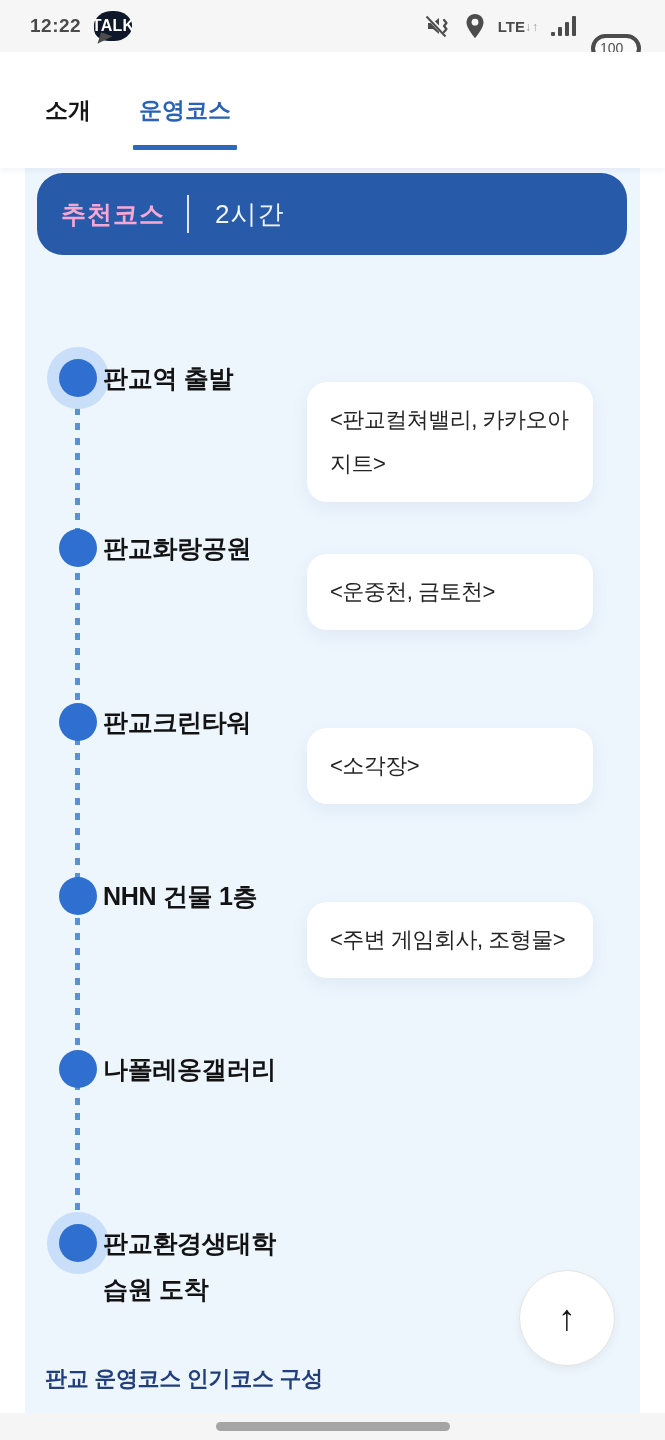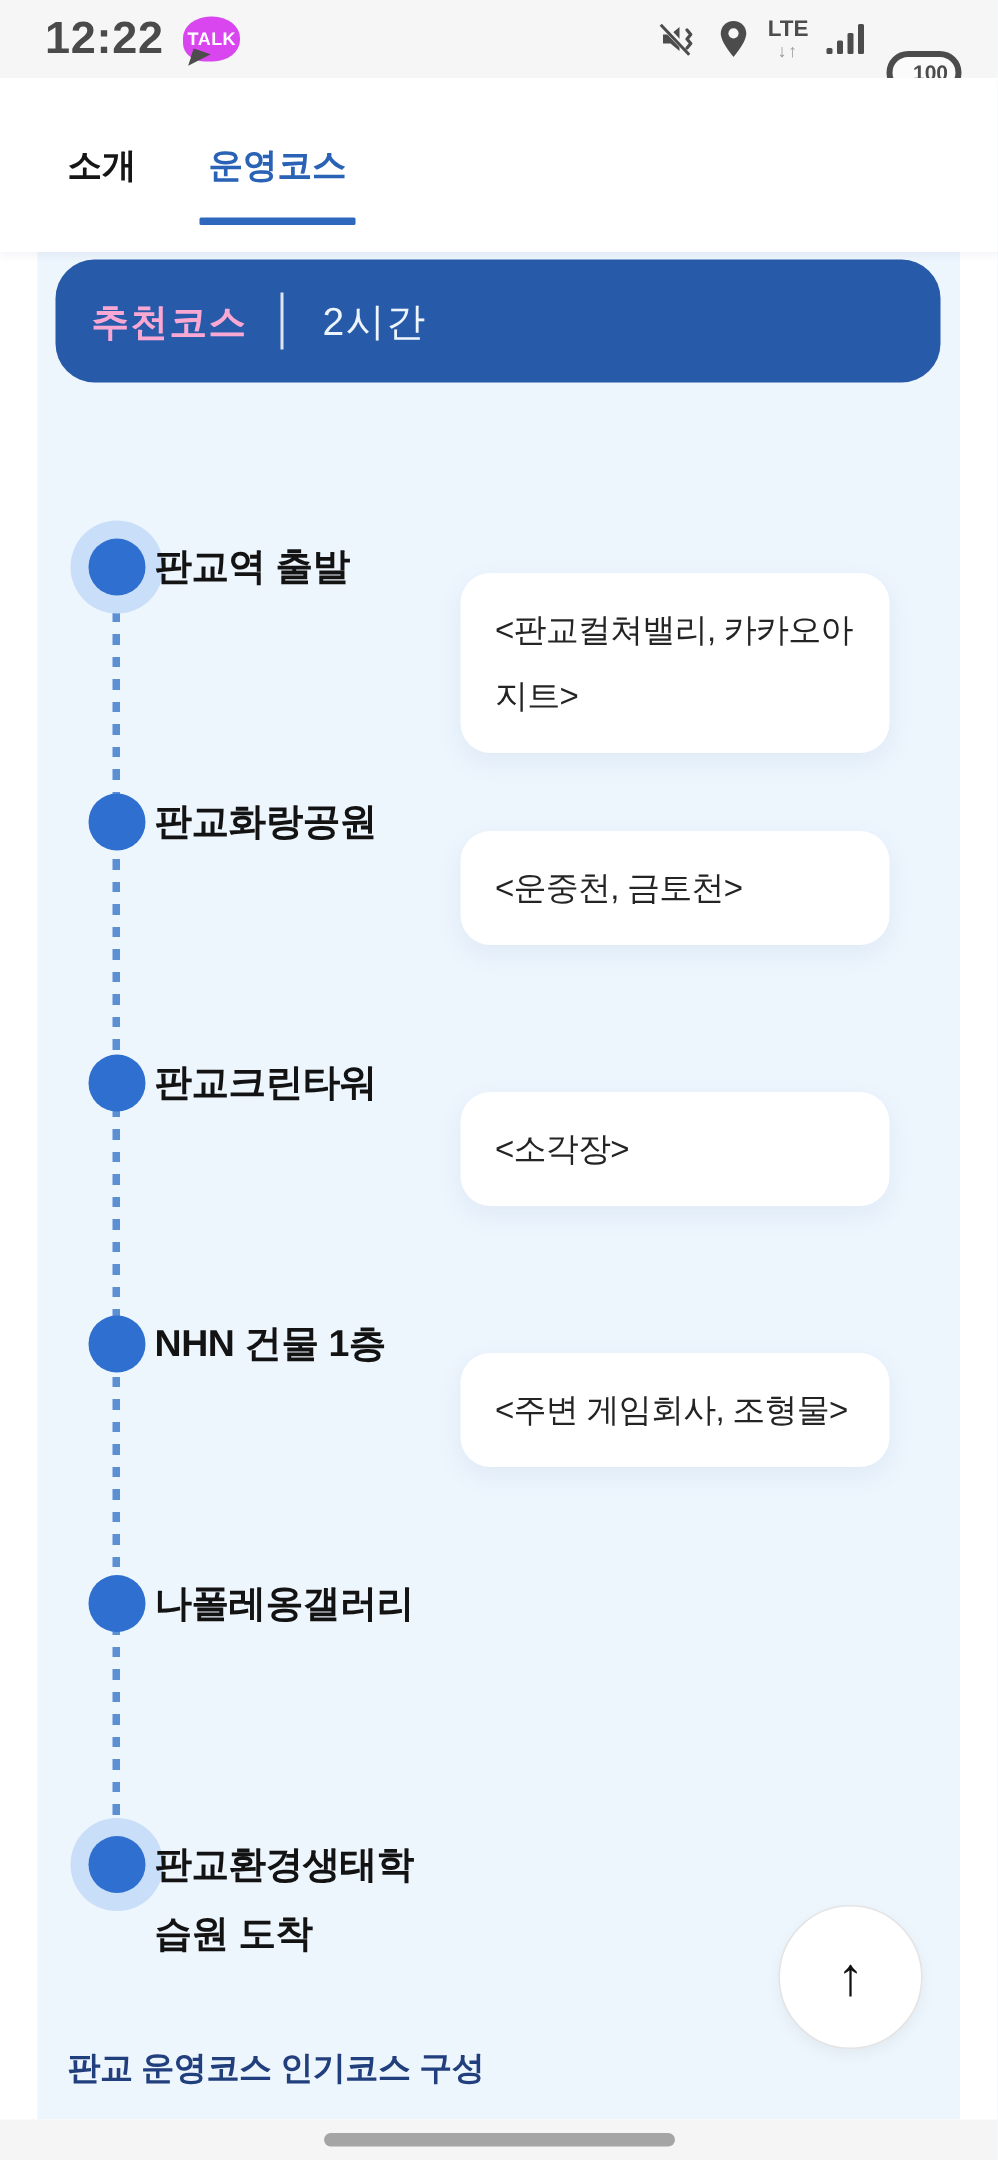--- a/index.html
+++ b/index.html
@@ -8,40 +8,40 @@
     background:#ffffff;
     font-family:"Liberation Sans", sans-serif;
   }
   
   .status-bar{
     position:absolute;top:0;left:0;width:665px;height:52px;
     background:#f6f6f7;display:flex;align-items:center;justify-content:space-between;
     padding:0 24px 0 30px;box-sizing:border-box;
   }
   .sb-left{display:flex;align-items:center;gap:13px;}
-  .sb-time{font-size:30px;font-weight:700;color:#4a4a4a;letter-spacing:.5px;}
+  .sb-time{font-size:19px;font-weight:700;color:#4a4a4a;letter-spacing:.5px;}
   .talk-badge{
-    position:relative;width:38px;height:30px;background:#d946ef;border-radius:48% 48% 48% 40%;
-    color:#fff;font-size:12px;font-weight:700;display:flex;align-items:center;justify-content:center;
+    position:relative;width:38px;height:30px;background:#0f172a;border-radius:48% 48% 48% 40%;
+    color:#fff;font-size:16px;font-weight:700;display:flex;align-items:center;justify-content:center;
     letter-spacing:.3px;
   }
   .talk-badge::after{
     content:"";position:absolute;left:5px;bottom:-5px;width:0;height:0;
     border:6px solid transparent;border-top-color:#4d4d4d;border-left-color:#4d4d4d;
     transform:rotate(18deg);
   }
   .sb-right{display:flex;align-items:center;gap:11px;}
   .sb-icon{display:block;}
-  .lte-wrap{display:flex;flex-direction:column;align-items:center;line-height:1;}
+  .lte-wrap{display:flex;flex-direction:row;align-items:center;line-height:1;}
   .lte-text{font-size:15px;font-weight:700;color:#4c4c4c;}
   .lte-arrows{font-size:12px;color:#9b9b9b;margin-top:1px;letter-spacing:1px;}
   .battery-pill{
     min-width:50px;height:29px;border:4px solid #4c4c4c;border-radius:16px;
-    display:flex;align-items:center;justify-content:flex-end;box-sizing:border-box;
-    font-size:14px;font-weight:700;color:#4c4c4c;padding:0 5px;background:#fbfbfb;margin-top:44px;
+    display:flex;align-items:center;justify-content:flex-start;box-sizing:border-box;
+    font-size:14px;font-weight:400;color:#4c4c4c;padding:0 5px;background:#fbfbfb;margin-top:44px;
   }
   
   .tab-bar{
     position:absolute;top:52px;left:0;width:665px;height:116px;background:#ffffff;
     box-shadow:0 3px 5px rgba(60,90,130,0.06);
     display:flex;align-items:center;padding-left:45px;box-sizing:border-box;gap:48px;
     z-index:2;
   }
   .tab{position:relative;font-size:23px;font-weight:700;color:#161616;cursor:pointer;}
   .tab.active{color:#2a62b5;}

